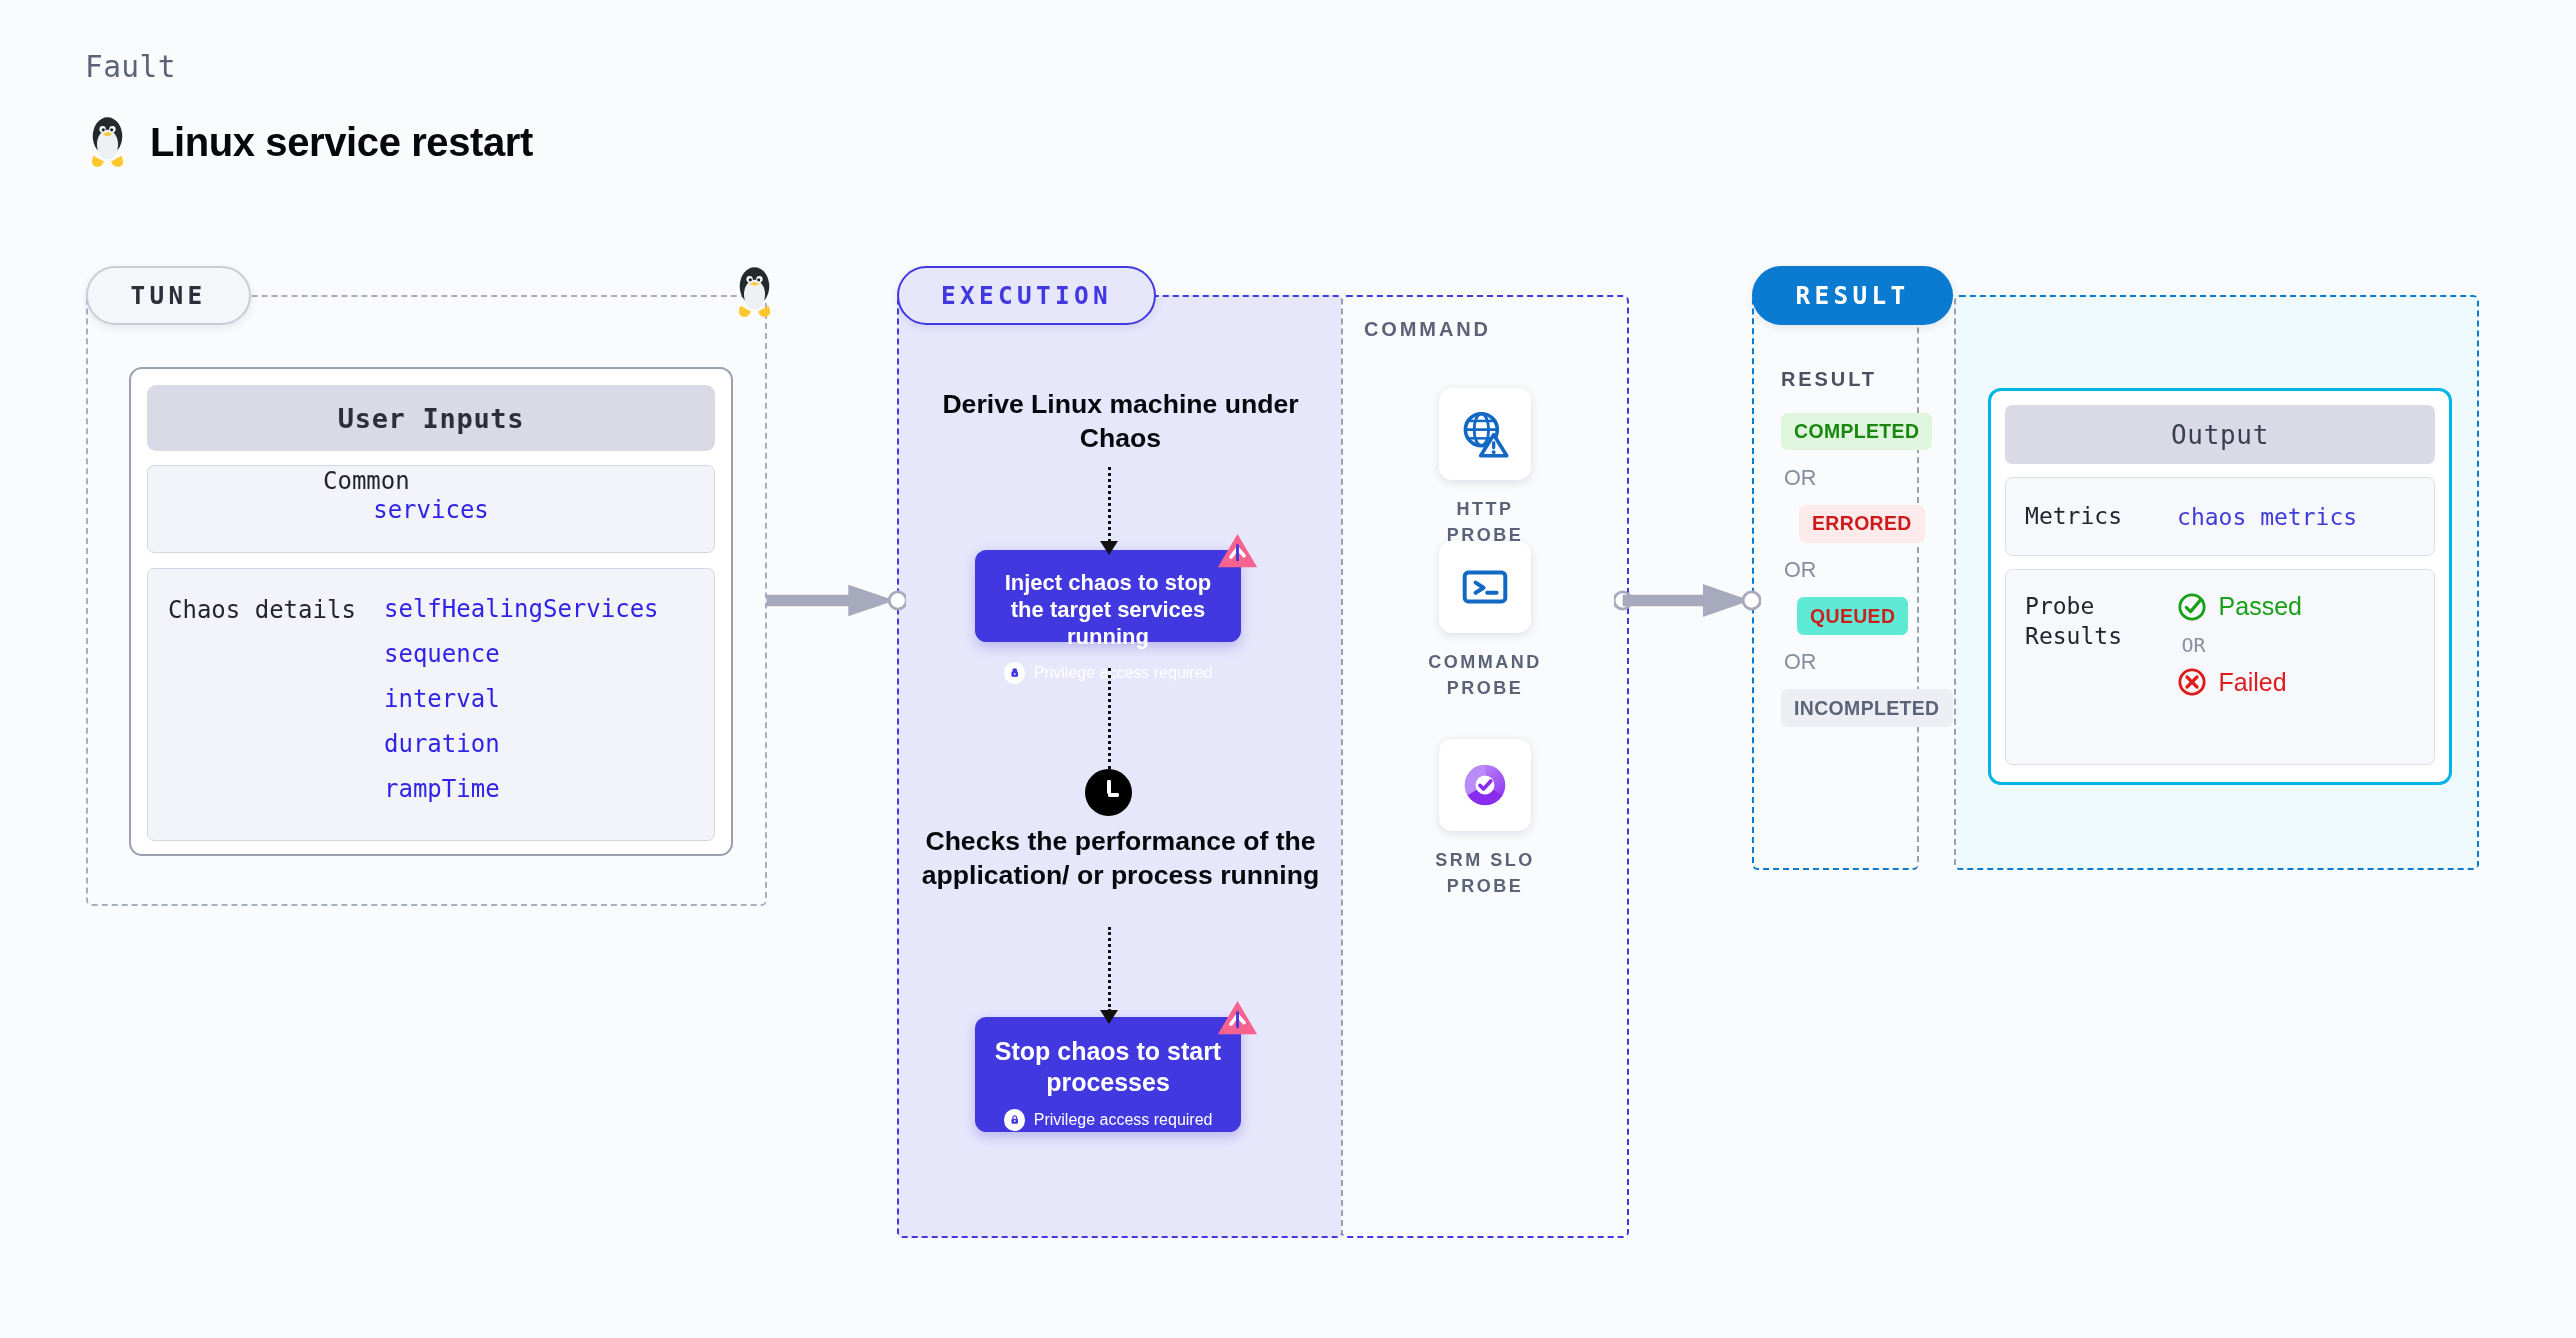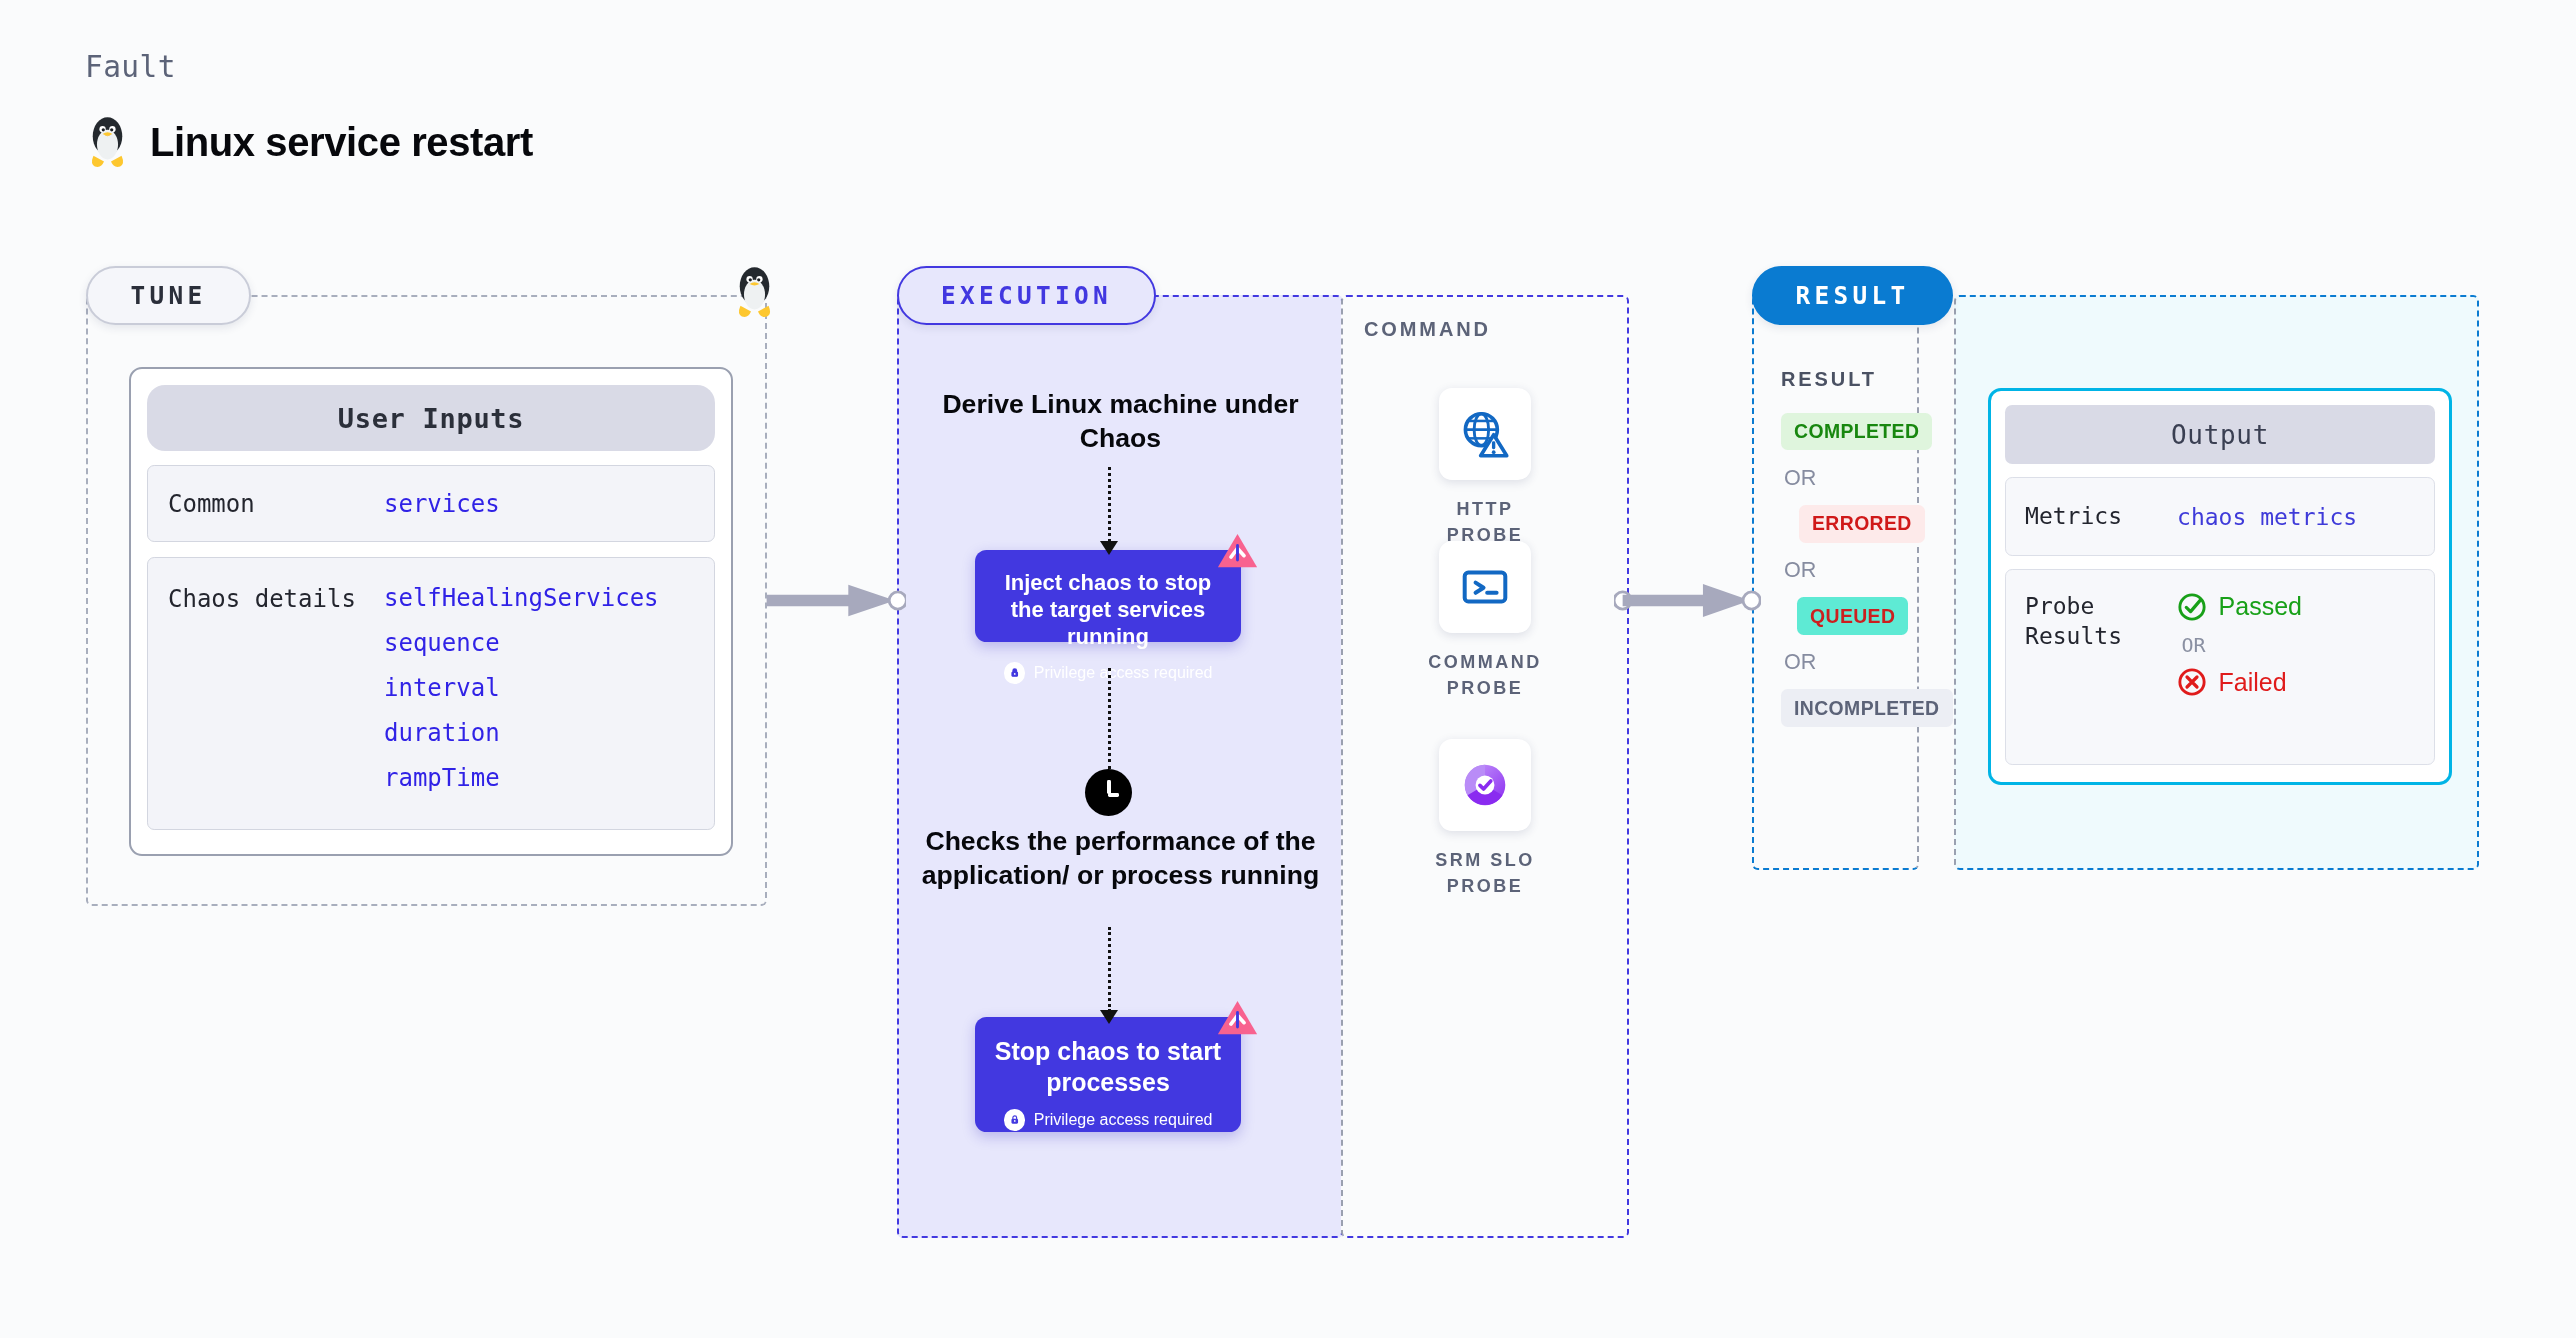--- a/index.html
+++ b/index.html
@@ -61,31 +61,31 @@
   
   .tux-corner { position: absolute; left: 732px; top: 265px; width: 45px; height: 55px; z-index: 7; }
 
   
   .ui-card {
     position: absolute; left: 129px; top: 367px; width: 604px; height: 489px;
     background: #ffffff; border: 2.2px solid #9aa0b0; border-radius: 13px;
     padding: 16px;
   }
   .ui-card-hdr {
-    height: 66px; background: #d9dae6; border-radius: 18px;
+    height: 66px; background: #d9dae6; border-radius: 9px;
     display: flex; align-items: center; justify-content: center;
     font-family: "DejaVu Sans Mono", monospace; font-size: 27px;
     font-weight: bold; color: #2b2f3a; letter-spacing: 0.7px;
   }
   .ui-row {
     margin-top: 14.4px; background: #f3f4f9; border: 1.4px solid #d3d6e0;
     border-radius: 7.2px; display: flex; align-items: center; padding: 0 20px;
     font-family: "DejaVu Sans Mono", monospace;
   }
-  .ui-row-common { height: 77px; }
+  .ui-row-common { height: 88px; flex-direction: column; }
   .ui-row-chaos  { height: 273px; align-items: flex-start; padding-top: 26px; }
   .ui-key   { font-size: 24px; color: #23252e; width: 216px; flex: none; line-height: 1.25; }
   .ui-vals  { display: flex; flex-direction: column; gap: 17px; }
   .ui-val   { font-size: 24px; color: #3022e6; }
 
   
   .conn { position: absolute; height: 43px; z-index: 5; }
   .conn-1 { left: 762px; top: 579px; width: 144px; }
   .conn-2 { left: 1614px; top: 579px; width: 147px; }
 

